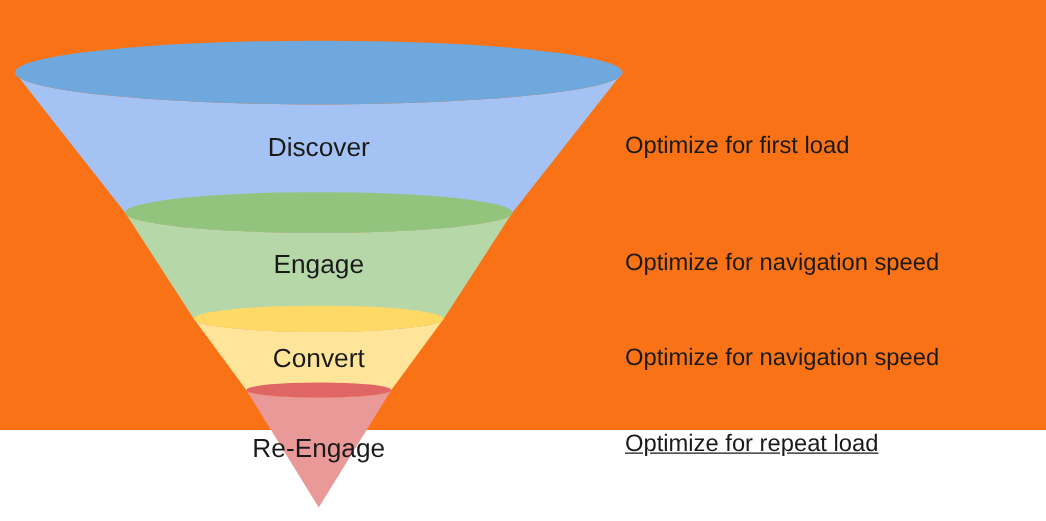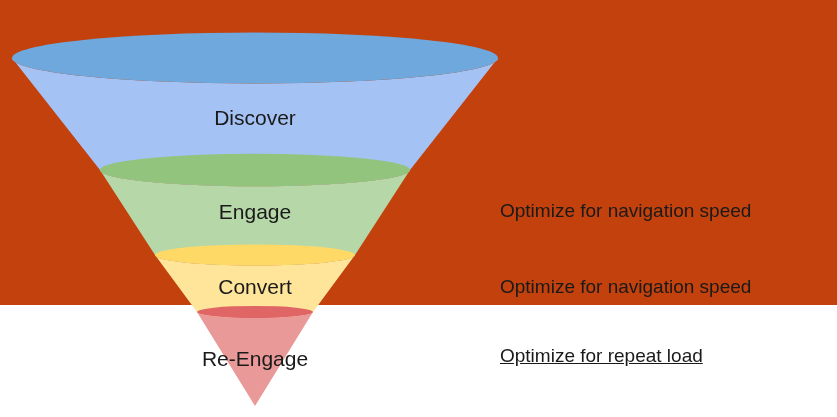--- a/index.html
+++ b/index.html
@@ -10,22 +10,22 @@
   }
   body {
     width: 837px;
     height: 417px;
     font-family: "Liberation Sans", sans-serif;
     overflow: hidden;
   }
   #diagram-root {
     position: relative;
     width: 837px;
-    height: 305px;
-    background: #c2410c;
+    height: 344px;
+    background: #f97316;
   }
   #funnel-svg {
     position: absolute;
     left: 0;
     top: 0;
     width: 837px;
     height: 417px;
     display: block;
   }
   .stage-label {
@@ -70,20 +70,21 @@
     </g>
 
     <g>
       <path d="M 197,312 L 255,406 L 313,312 A 58,6.1 0 0 1 197,312 Z" fill="#ea9999"></path>
       <ellipse cx="255" cy="312" rx="58" ry="6.1" fill="#e06666"></ellipse>
       <text class="stage-label" x="255" y="360">Re-Engage</text>
     </g>
 
   </svg>
 
+  <div class="annotation-text" style="left:500px; top:107px;">Optimize for first load</div>
 
   <div class="annotation-text" style="left:500px; top:201px;">Optimize for navigation speed</div>
 
   <div class="annotation-text" style="left:500px; top:277px;">Optimize for navigation speed</div>
 
   <div class="annotation-text" style="left:500px; top:346px;text-decoration:underline;">Optimize for repeat load</div>
 
 </div>
 
 </body></html>

